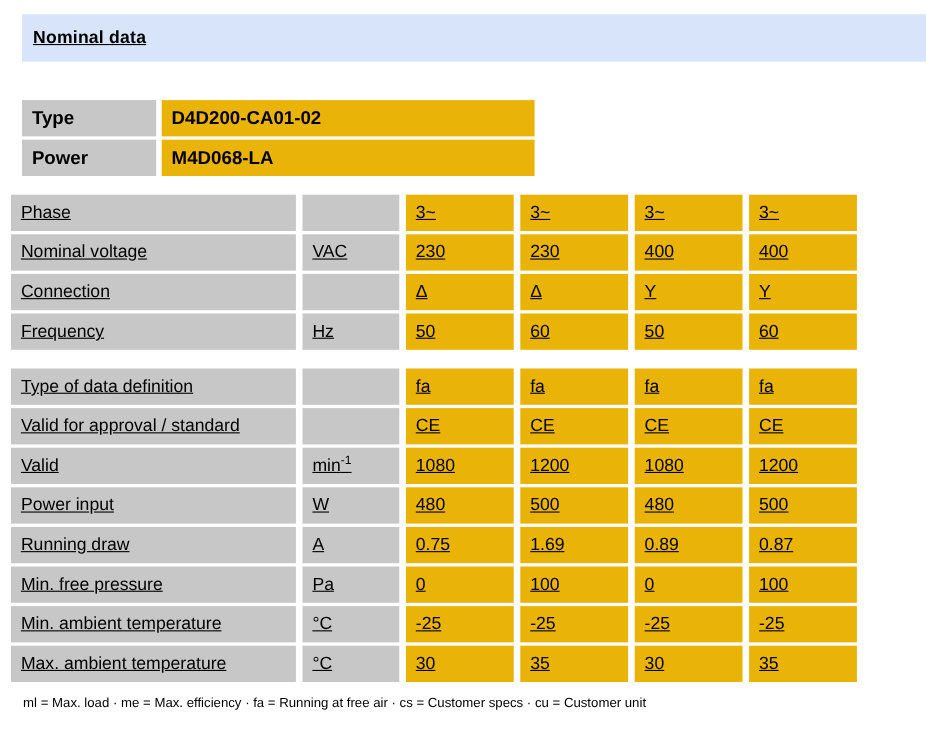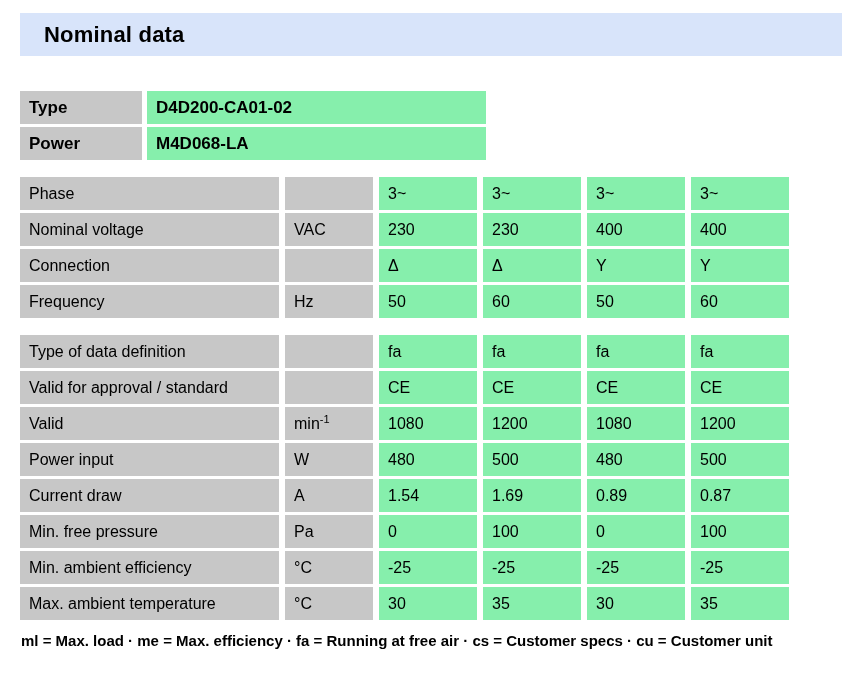--- a/index.html
+++ b/index.html
@@ -22,24 +22,25 @@
 
   
   .title-bar {
     margin: 13px 0 0 20px;
     height: 43px;
     background: #d8e4fa;
     display: flex;
     align-items: center;
   }
   .title-bar .title {
-    font-size: 22px;
+    font-size: 16px;
     font-weight: bold;
-    padding-left: 24px;
+    padding-left: 10px;
     letter-spacing: 0.2px;
+    text-decoration: underline;
   }
 
   
   .id-block {
     margin: 35px 0 0 20px;
     display: grid;
     grid-template-columns: 122px 339px;
     gap: 3px 5px;
     width: 392px;
   }
@@ -51,40 +52,40 @@
     padding-left: 9px;
     font-size: 16px;
     white-space: nowrap;
     overflow: hidden;
   }
   .id-block .cell {
     font-weight: bold;
     font-size: 17px;
   }
   .lbl-bg { background: #c7c7c7; }
-  .val-bg { background: #86efac; }
+  .val-bg { background: #eab308; }
 
   
   .spec-block {
-    margin: 17px 0 0 20px;
+    margin: 17px 0 0 10px;
     display: grid;
     grid-template-columns: 259px 88px 98px 98px 98px 98px;
     gap: 3px 6px;
     width: 619px;
+    text-decoration: underline;
   }
   .spec-block sup {
     font-size: 11px;
     line-height: 0;
   }
 
   
   .footnote {
     margin: 12px 0 0 21px;
-    font-size: 15px;
-    font-weight: bold;
+    font-size: 12px;
   }
   .subject {
     margin: 8px 0 0 21px;
     font-size: 12.5px;
   }
 </style>
 </head>
 <body>
 
 <div class="page">
@@ -166,37 +167,37 @@
     </div>
     <div class="row">
       <div class="cell lbl-bg">Power input</div>
       <div class="cell lbl-bg"><span>W</span><sup></sup></div>
       <div class="cell val-bg">480</div>
       <div class="cell val-bg">500</div>
       <div class="cell val-bg">480</div>
       <div class="cell val-bg">500</div>
     </div>
     <div class="row">
-      <div class="cell lbl-bg">Current draw</div>
+      <div class="cell lbl-bg">Running draw</div>
       <div class="cell lbl-bg"><span>A</span><sup></sup></div>
-      <div class="cell val-bg">1.54</div>
+      <div class="cell val-bg">0.75</div>
       <div class="cell val-bg">1.69</div>
       <div class="cell val-bg">0.89</div>
       <div class="cell val-bg">0.87</div>
     </div>
     <div class="row">
       <div class="cell lbl-bg">Min. free pressure</div>
       <div class="cell lbl-bg"><span>Pa</span><sup></sup></div>
       <div class="cell val-bg">0</div>
       <div class="cell val-bg">100</div>
       <div class="cell val-bg">0</div>
       <div class="cell val-bg">100</div>
     </div>
     <div class="row">
-      <div class="cell lbl-bg">Min. ambient efficiency</div>
+      <div class="cell lbl-bg">Min. ambient temperature</div>
       <div class="cell lbl-bg"><span>°C</span><sup></sup></div>
       <div class="cell val-bg">-25</div>
       <div class="cell val-bg">-25</div>
       <div class="cell val-bg">-25</div>
       <div class="cell val-bg">-25</div>
     </div>
     <div class="row">
       <div class="cell lbl-bg">Max. ambient temperature</div>
       <div class="cell lbl-bg"><span>°C</span><sup></sup></div>
       <div class="cell val-bg">30</div>

